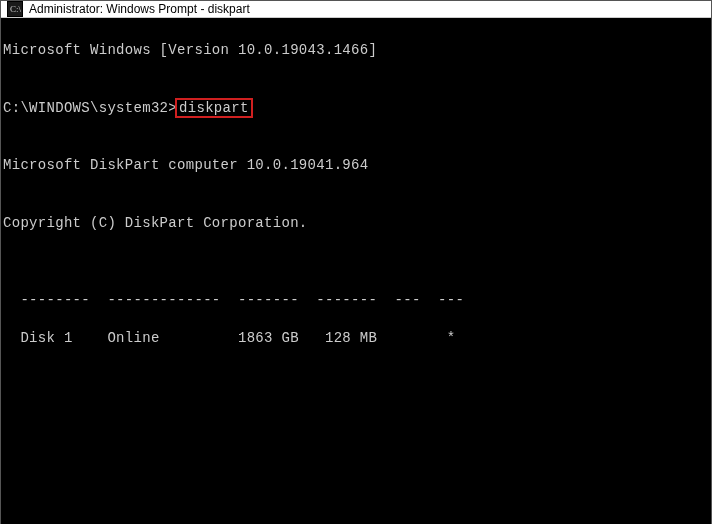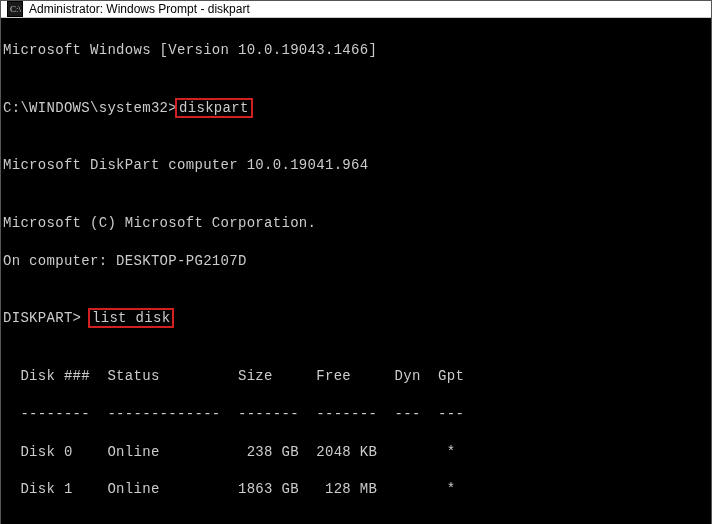--- a/index.html
+++ b/index.html
@@ -35,28 +35,24 @@
     <span>Administrator: Windows Prompt - diskpart</span>
   </div>
 
   <div class="terminal">
 <span class="line">Microsoft Windows [Version 10.0.19043.1466]</span>
 <span class="line sp"></span>
 <span class="line"><span>C:\WINDOWS\system32&gt;</span><span class="hl">diskpart</span></span>
 <span class="line sp"></span>
 <span class="line">Microsoft DiskPart computer 10.0.19041.964</span>
 <span class="line sp"></span>
-<span class="line">Microsoft (C) Microsoft Corporation.</span>
-<span class="line">On computer: DESKTOP-PG2107D</span>
+<span class="line">Copyright (C) DiskPart Corporation.</span>
 <span class="line sp"></span>
-<span class="line"><span>DISKPART&gt; </span><span class="hl">list disk</span></span>
 <span class="line sp"></span>
-<span class="line">  Disk ###  Status         Size     Free     Dyn  Gpt</span>
 <span class="line">  --------  -------------  -------  -------  ---  ---</span>
-<span class="line">  Disk 0    Online          238 GB  2048 KB        *</span>
 <span class="line">  Disk 1    Online         1863 GB   128 MB        *</span>
 
 <span class="line sp"></span>
 
 <span class="line sp"></span>
 
 <span class="line sp"></span>
 
 <span class="line sp"></span>
 

